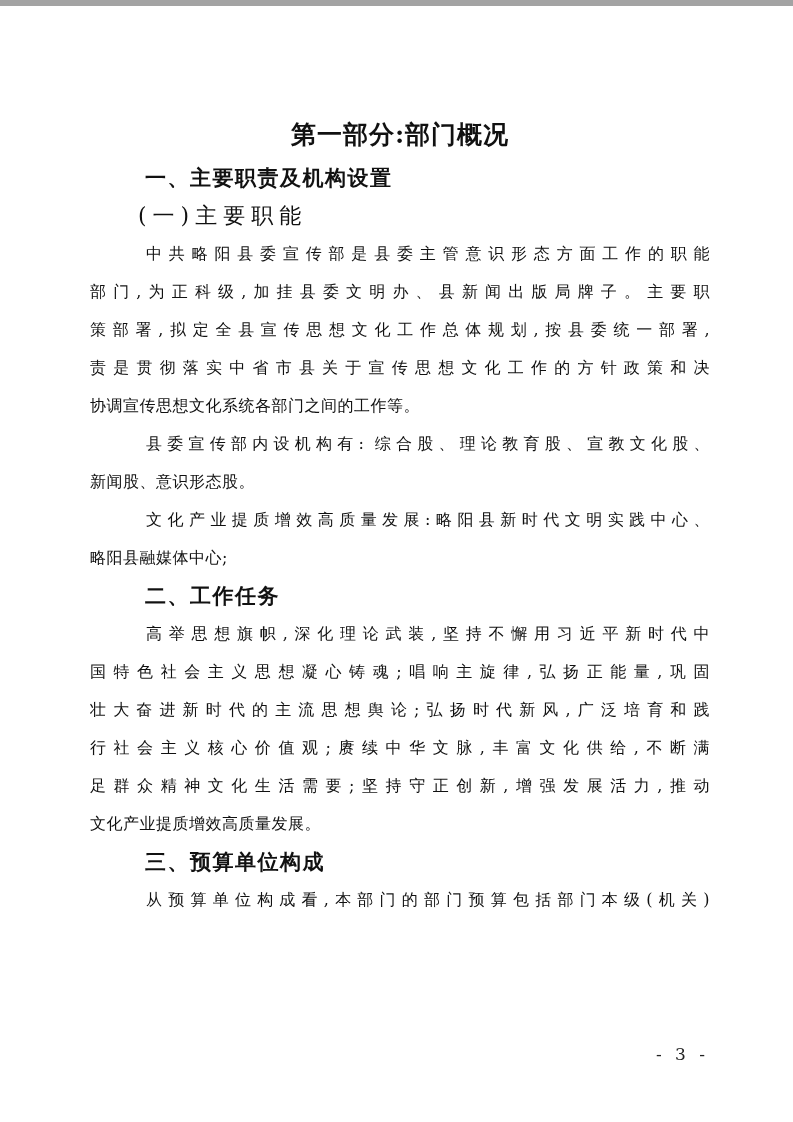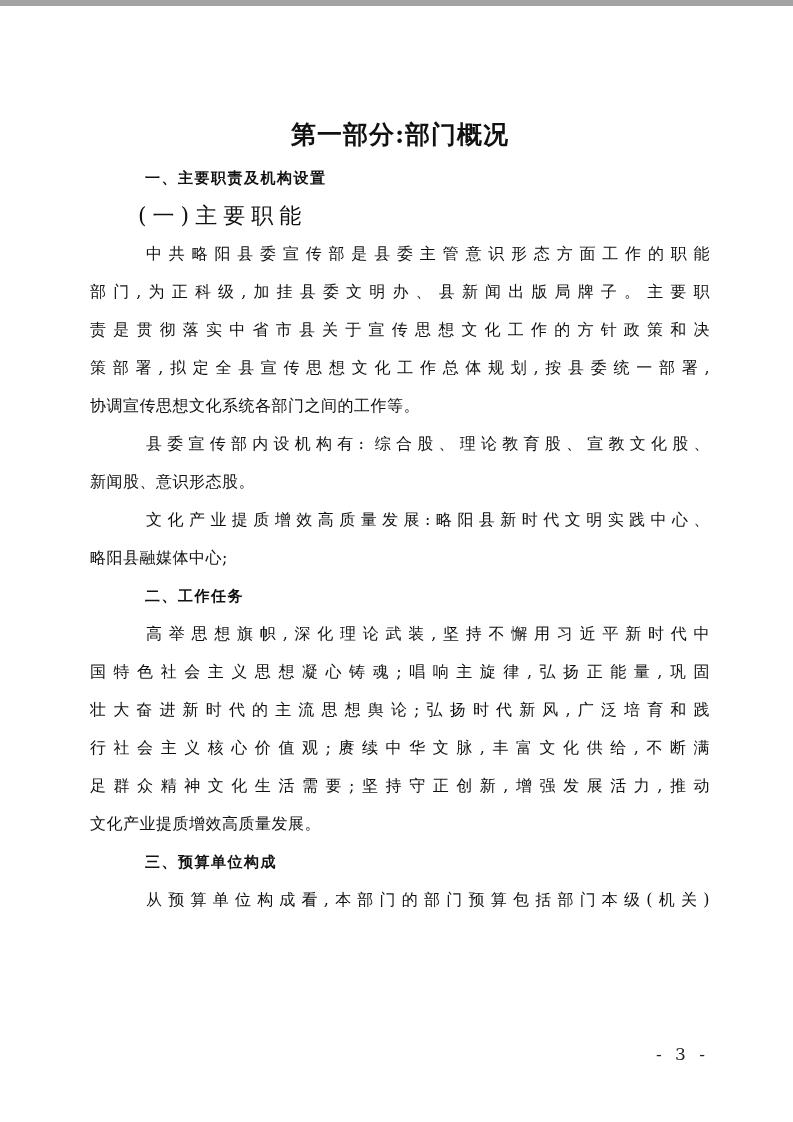--- a/index.html
+++ b/index.html
@@ -32,21 +32,21 @@
     font-size: 25px;
     font-weight: bold;
     letter-spacing: 1px;
     white-space: nowrap;
   }
   .h1 {
     height: 38px;
     line-height: 38px;
     padding-left: 55px;
     font-family: "DejaVu Sans", "Liberation Sans", sans-serif;
-    font-size: 15px;
+    font-size: 21px;
     font-weight: bold;
     letter-spacing: 1.5px;
     white-space: nowrap;
   }
   .h2 {
     height: 38px;
     line-height: 38px;
     padding-left: 48px;
     font-family: "DejaVu Serif", "Liberation Serif", serif;
     font-size: 22px;
@@ -91,22 +91,22 @@
 
 <div class="page">
   <div class="content">
     <div class="doc-title">第一部分:部门概况</div>
     <div>
         <div class="h1">一、主要职责及机构设置</div>
         <div class="h2">(一)主要职能</div>
         <div class="para">
           <div class="bodyline fill indent">中共略阳县委宣传部是县委主管意识形态方面工作的职能</div>
           <div class="bodyline fill">部门,为正科级,加挂县委文明办、县新闻出版局牌子。主要职</div>
+          <div class="bodyline fill">策部署,拟定全县宣传思想文化工作总体规划,按县委统一部署,</div>
           <div class="bodyline fill">责是贯彻落实中省市县关于宣传思想文化工作的方针政策和决</div>
-          <div class="bodyline fill">策部署,拟定全县宣传思想文化工作总体规划,按县委统一部署,</div>
           <div class="bodyline">协调宣传思想文化系统各部门之间的工作等。</div>
         </div>
         <div class="para">
           <div class="bodyline fill indent">县委宣传部内设机构有: 综合股、理论教育股、宣教文化股、</div>
           <div class="bodyline">新闻股、意识形态股。</div>
         </div>
         <div class="para">
           <div class="bodyline fill indent">文化产业提质增效高质量发展:略阳县新时代文明实践中心、</div>
           <div class="bodyline">略阳县融媒体中心;</div>
         </div>

